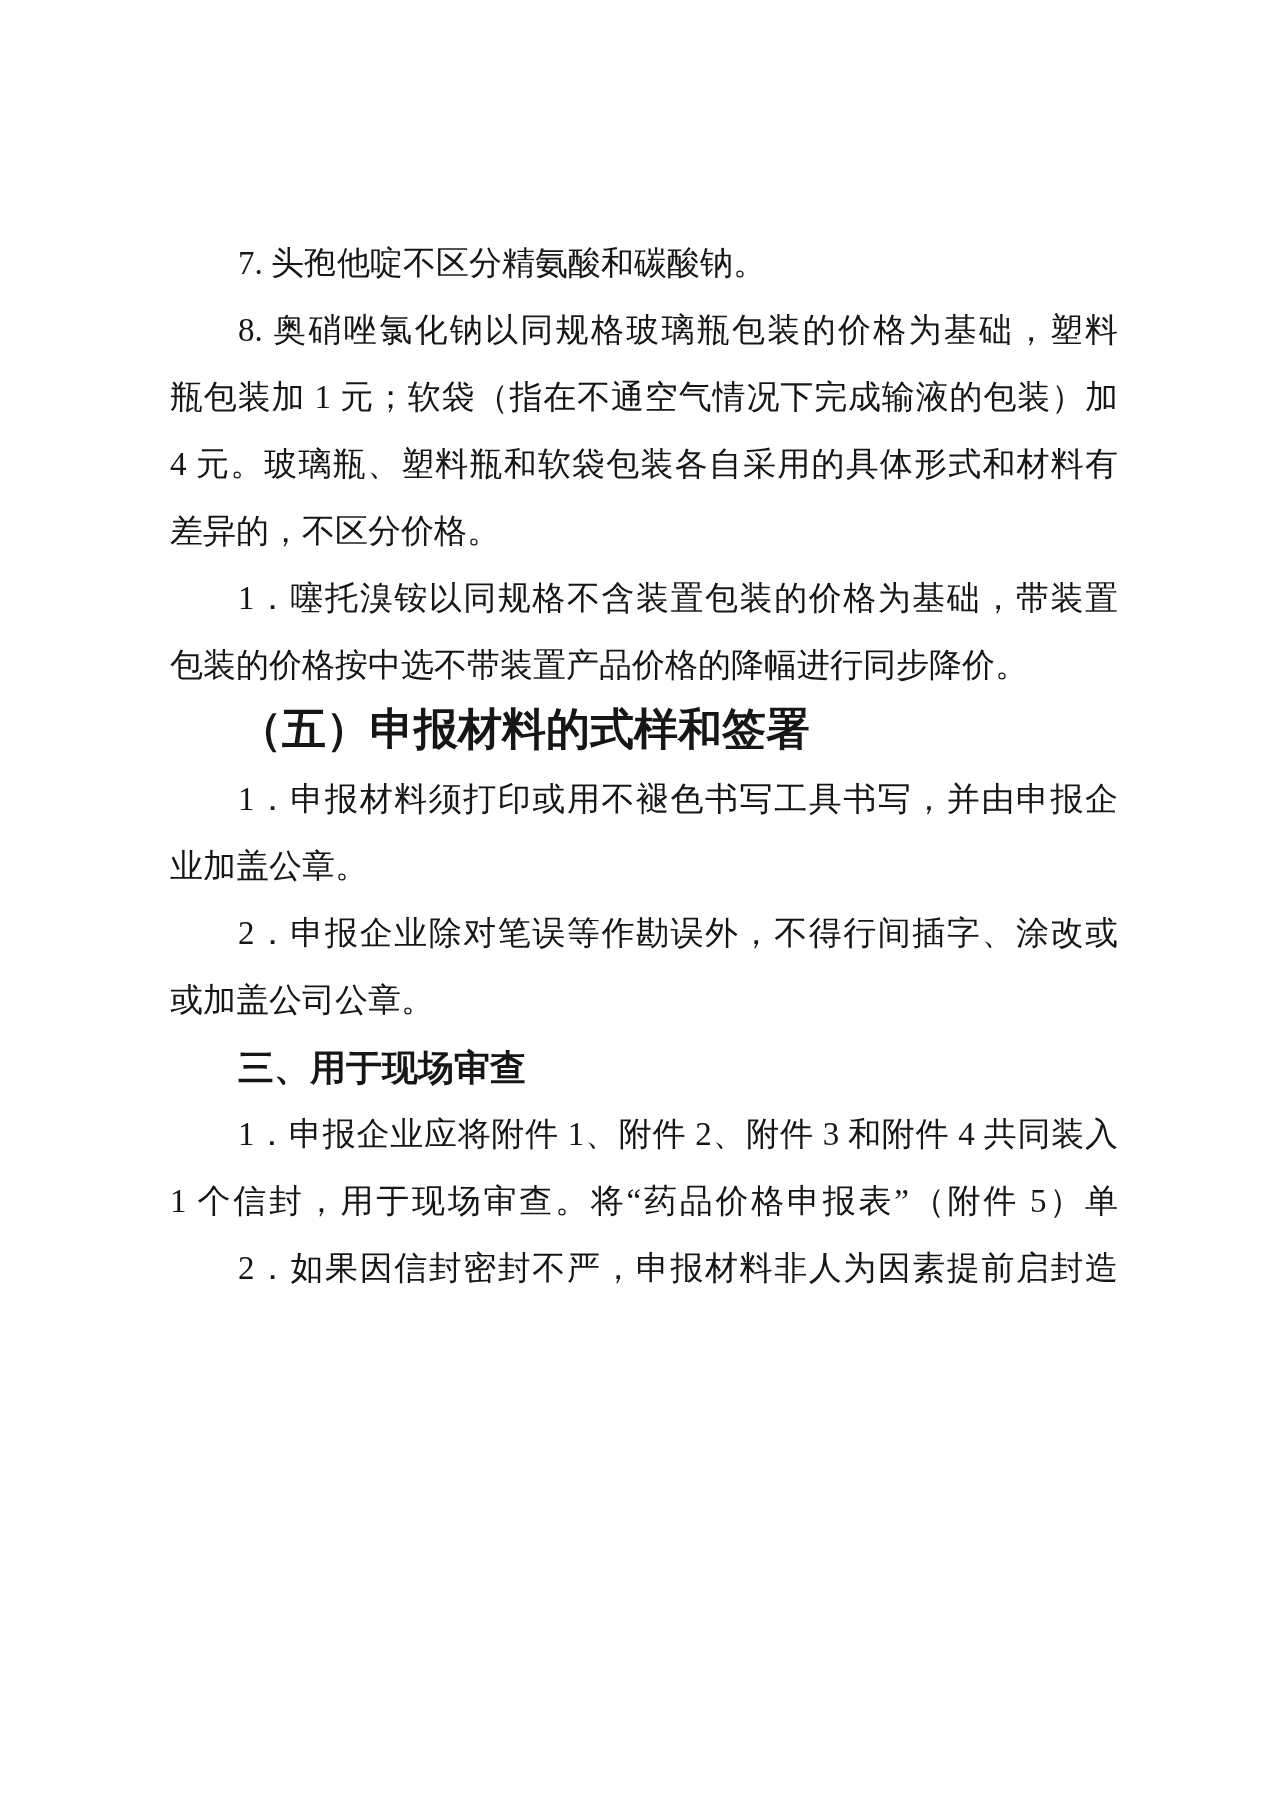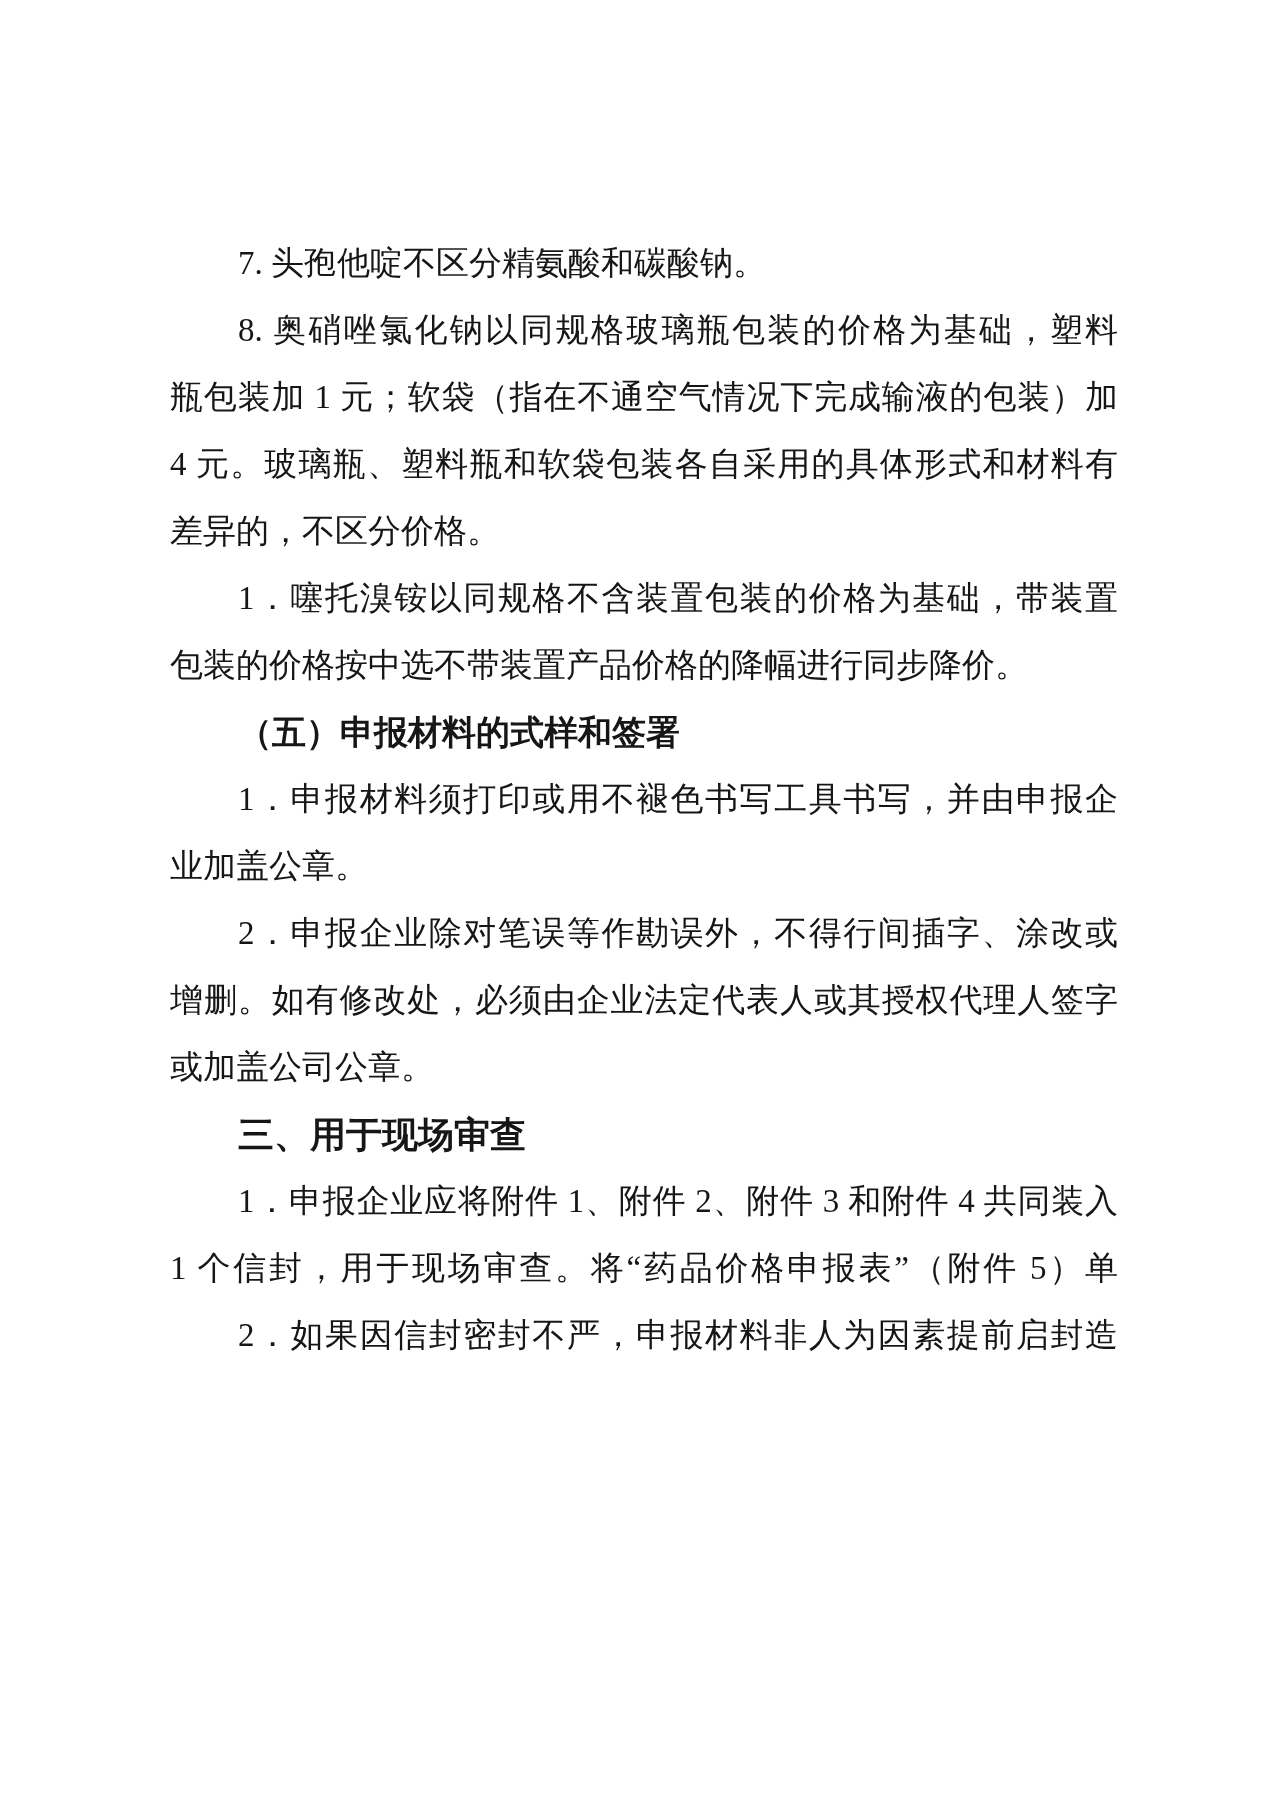--- a/index.html
+++ b/index.html
@@ -39,23 +39,23 @@
   }
   .indent {
     text-indent: 68px;
   }
   .h1 {
     font-family: "Liberation Sans", "DejaVu Sans", sans-serif;
     font-weight: 700;
     font-size: 36px;
   }
   .h2 {
-    font-family: Liberation Serif, serif;
+    font-family: Liberation Mono, monospace;
     font-weight: 700;
-    font-size: 34px;
+    font-size: 44px;
   }
   .footer {
     position: absolute;
     top: 1645px;
     left: 0;
     width: 1280px;
     height: 40px;
     line-height: 40px;
     text-align: center;
     font-size: 29px;
@@ -72,21 +72,20 @@
     <div class="line just indent">8. 奥硝唑氯化钠以同规格玻璃瓶包装的价格为基础，塑料</div>
     <div class="line just">瓶包装加 1 元；软袋（指在不通空气情况下完成输液的包装）加</div>
     <div class="line just">4 元。玻璃瓶、塑料瓶和软袋包装各自采用的具体形式和材料有</div>
     <div class="line left">差异的，不区分价格。</div>
     <div class="line just indent">1．噻托溴铵以同规格不含装置包装的价格为基础，带装置</div>
     <div class="line left">包装的价格按中选不带装置产品价格的降幅进行同步降价。</div>
     <div class="line left indent h2">（五）申报材料的式样和签署</div>
     <div class="line just indent">1．申报材料须打印或用不褪色书写工具书写，并由申报企</div>
     <div class="line left">业加盖公章。</div>
     <div class="line just indent">2．申报企业除对笔误等作勘误外，不得行间插字、涂改或</div>
-    <div class="line just">增删。如有修改处，必须由企业法定代表人或其授权代理人签字</div>
     <div class="line left">或加盖公司公章。</div>
     <div class="line left indent h1">三、用于现场审查</div>
     <div class="line just indent">1．申报企业应将附件 1、附件 2、附件 3 和附件 4 共同装入</div>
     <div class="line just">1 个信封，用于现场审查。将“药品价格申报表”（附件 5）单</div>
     <div class="line just indent">2．如果因信封密封不严，申报材料非人为因素提前启封造</div>
   </div>
 
   <div class="footer">– 16 –</div>
 </div>
 

